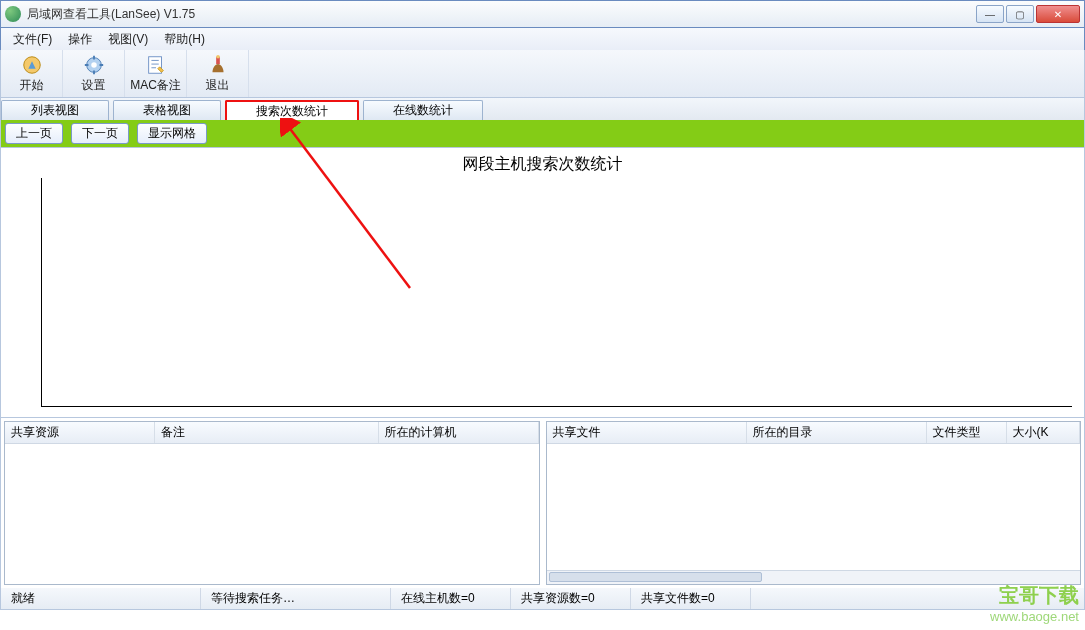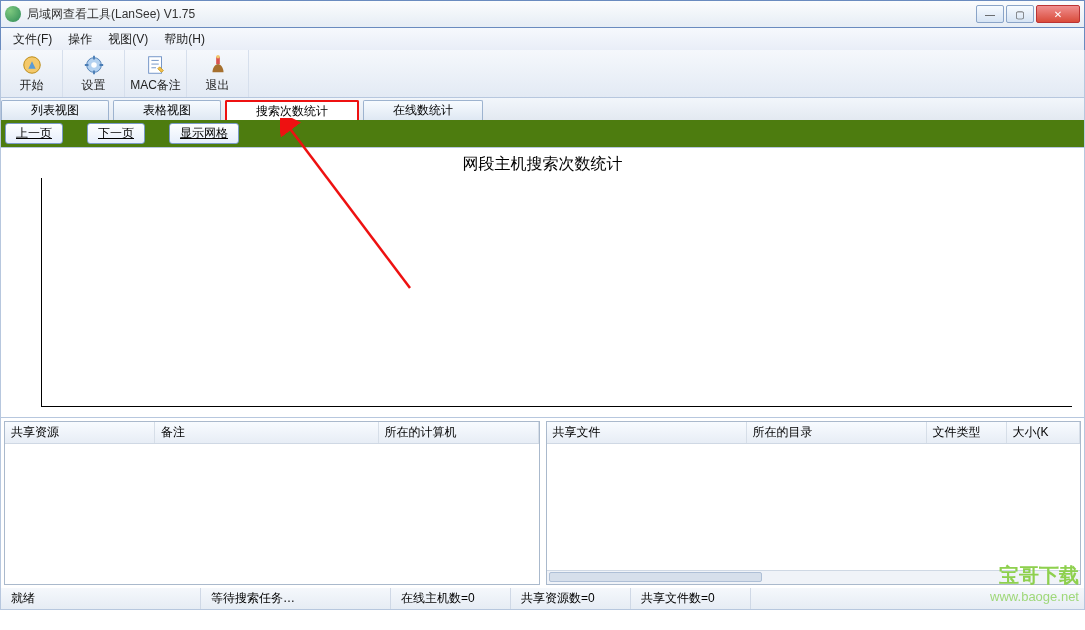--- a/index.html
+++ b/index.html
@@ -17,39 +17,39 @@
 
 .toolbar { height: 48px; background: linear-gradient(#f5f8fc,#e3eaf4); border:1px solid #b7c7de; border-top: none; display:flex; }
 .toolbtn { width: 62px; display:flex; flex-direction:column; align-items:center; justify-content:center; gap:1px; border-right:1px solid #d6dfec; cursor:pointer; }
 .toolbtn .ticon { width:22px; height:22px; }
 .toolbtn .tlabel { font-size:12px; color:#222; }
 
 .tabs { height: 22px; background: linear-gradient(#f2f6fb,#e3e9f1); border-left:1px solid #b7c7de; border-right:1px solid #b7c7de; display:flex; align-items:stretch; }
 .tab { padding: 2px 29px; border:1px solid #9db3cf; border-bottom:none; background: linear-gradient(#f7fbff,#dfe8f3); margin-right:4px; margin-top:2px; border-radius:2px 2px 0 0; cursor:pointer; display:flex; align-items:center; }
 .tab.active { background: #fff; border:2px solid #e11; border-bottom:none; font-weight: normal; }
 
-.subtoolbar { height: 28px; border:1px solid #b7c7de; border-top:none; display:flex; align-items:center; padding: 2px 4px; gap:24px; background:#4d7c0f;text-decoration:underline; }
+.subtoolbar { height: 28px; border:1px solid #b7c7de; border-top:none; display:flex; align-items:center; padding: 2px 4px; gap:8px; background:#84cc16; }
 .btn3d { padding: 1px 10px; border:1px solid #7a9ac7; border-radius:3px; background: linear-gradient(#fdfeff,#e6eefb); cursor:pointer; }
 
 .chart-area { position:relative; height: 270px; border:1px solid #b7c7de; border-top:none; background:#fff; }
 .chart-title { position:absolute; left:50%; top:6px; transform:translateX(-50%); font-size:16px; font-family: KaiTi, "SimSun"; color:#000; }
 .chart-frame { position:absolute; left:40px; top:30px; right:12px; bottom:10px; border-left:1px solid #000; border-bottom:1px solid #000; }
 
 .bottom-panels { display:flex; height:170px; border-left:1px solid #b7c7de; border-right:1px solid #b7c7de; gap:6px; padding:3px; }
 .panel { flex:1; border:1px solid #aab9cc; background:#fff; display:flex; flex-direction:column; min-width:0; }
 .panel .phead { height:22px; background: linear-gradient(#f8fbff,#e7edf5); border-bottom:1px solid #cfd8e4; display:flex; }
 .phead .col { padding:2px 6px; border-right:1px solid #d6dee8; white-space:nowrap; overflow:hidden; }
 .panel .pbody { flex:1; overflow:auto; }
 .panel .pscroll { height:14px; border-top:1px solid #cfd8e4; background:#f0f3f8; position:relative; }
 .pscroll .thumb { position:absolute; left:2px; top:1px; width:40%; height:10px; background:#d6dfeb; border:1px solid #aebfd6; border-radius:2px; }
 
 .statusbar { height:22px; border:1px solid #b7c7de; border-top:none; background: linear-gradient(#f5f8fc,#e6ecf4); display:flex; align-items:flex-start; }
 .statusbar .cell { padding: 2px 10px; border-right:1px solid #cfd8e6; min-width:120px; }
 
-.watermark { position:absolute; right:6px; bottom:26px; text-align:right; pointer-events:none; }
+.watermark { position:absolute; right:6px; bottom:6px; text-align:right; pointer-events:none; }
 .watermark .l1 { font-size:20px; font-weight:bold; color:#8ed04e; font-family: "Microsoft YaHei"; }
 .watermark .l2 { font-size:13px; color:#9fd87a; }
 
 .arrow-svg { position:absolute; pointer-events:none; }
 </style>
 </head>
 <body>
 
 <div class="titlebar">
   <div class="app-icon"></div>

